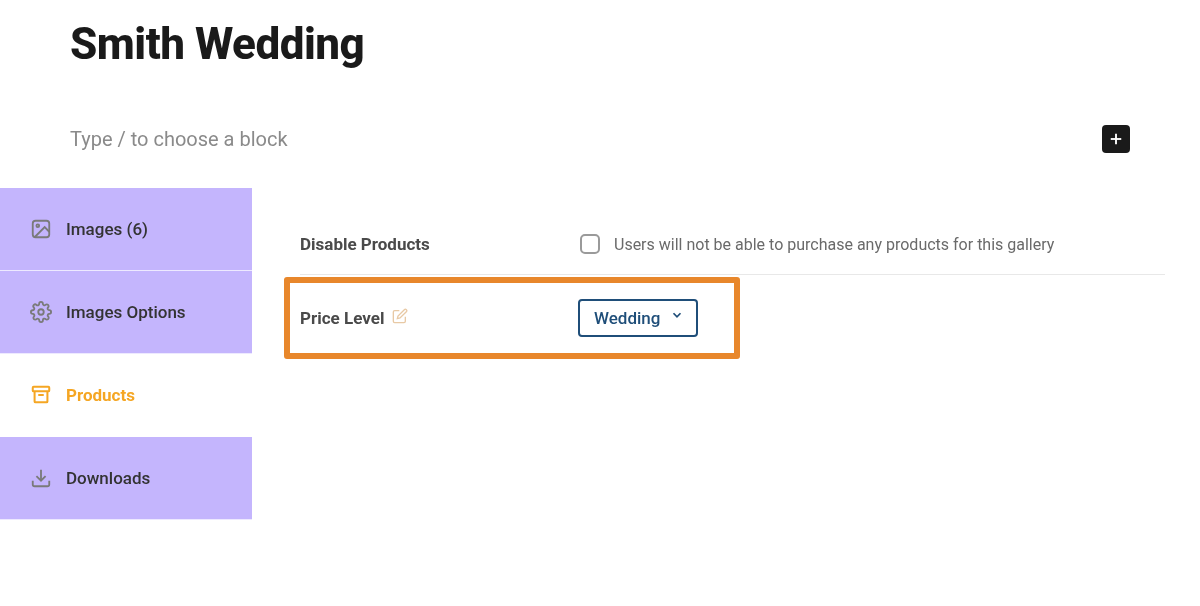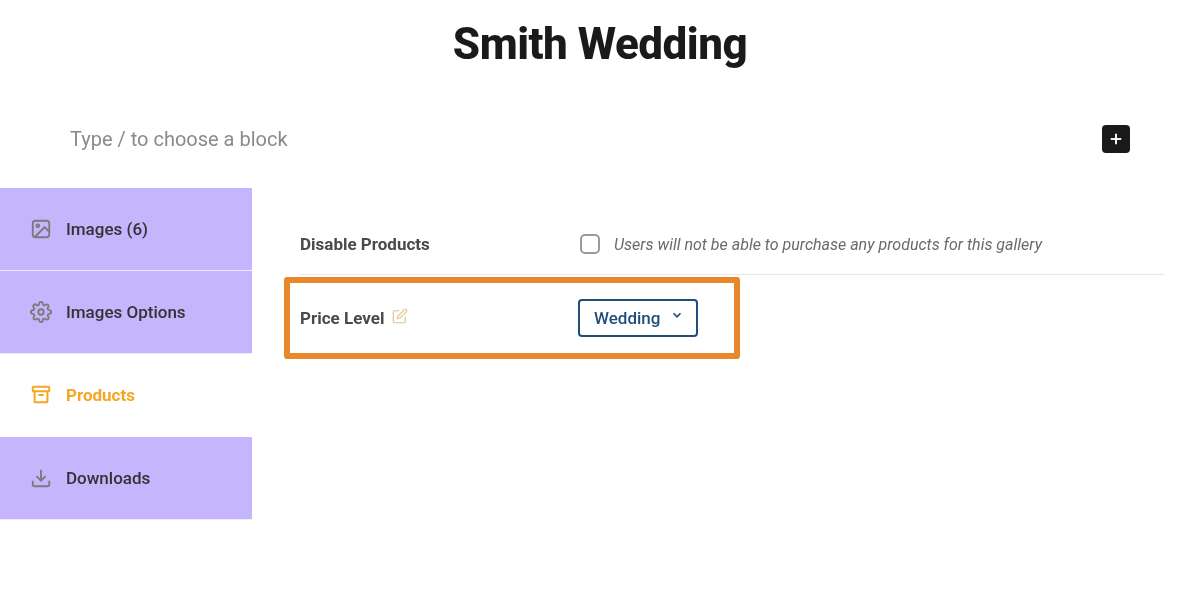--- a/index.html
+++ b/index.html
@@ -10,21 +10,20 @@
     body {
       font-family: -apple-system, BlinkMacSystemFont, "Segoe UI", Roboto, Helvetica, Arial, sans-serif;
       background: #fff;
       width: 1200px;
       height: 606px;
       overflow: hidden;
     }
     .header-area {
       padding: 0 70px;
       position: relative;
-      text-align: center;
     }
     .page-title {
       font-size: 44px;
       font-weight: 800;
       color: #1a1a1a;
       padding-top: 18px;
       letter-spacing: -0.5px;
     }
     .block-row {
       display: flex;
@@ -108,21 +107,20 @@
     .setting-label {
       width: 280px;
       font-size: 17px;
       font-weight: 700;
       color: #4a4a4a;
     }
     .setting-control {
       display: flex;
       align-items: center;
       gap: 14px;
-      font-style: italic;
     }
     .checkbox {
       width: 20px;
       height: 20px;
       border: 2px solid #9a9a9a;
       border-radius: 5px;
       cursor: pointer;
       flex-shrink: 0;
     }
     .helper-text {

